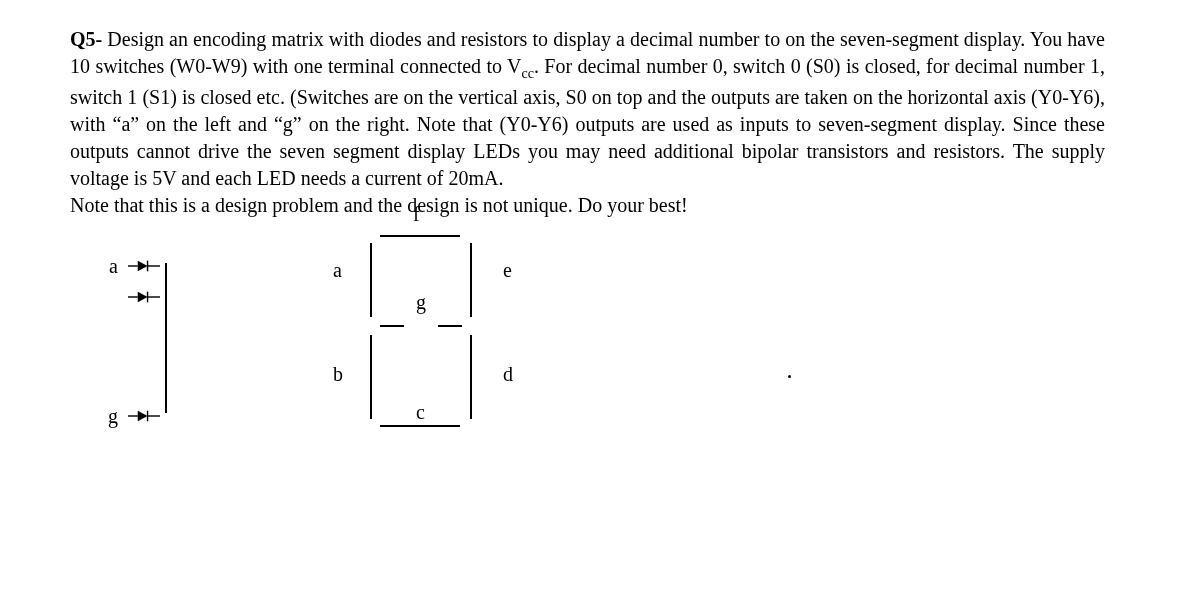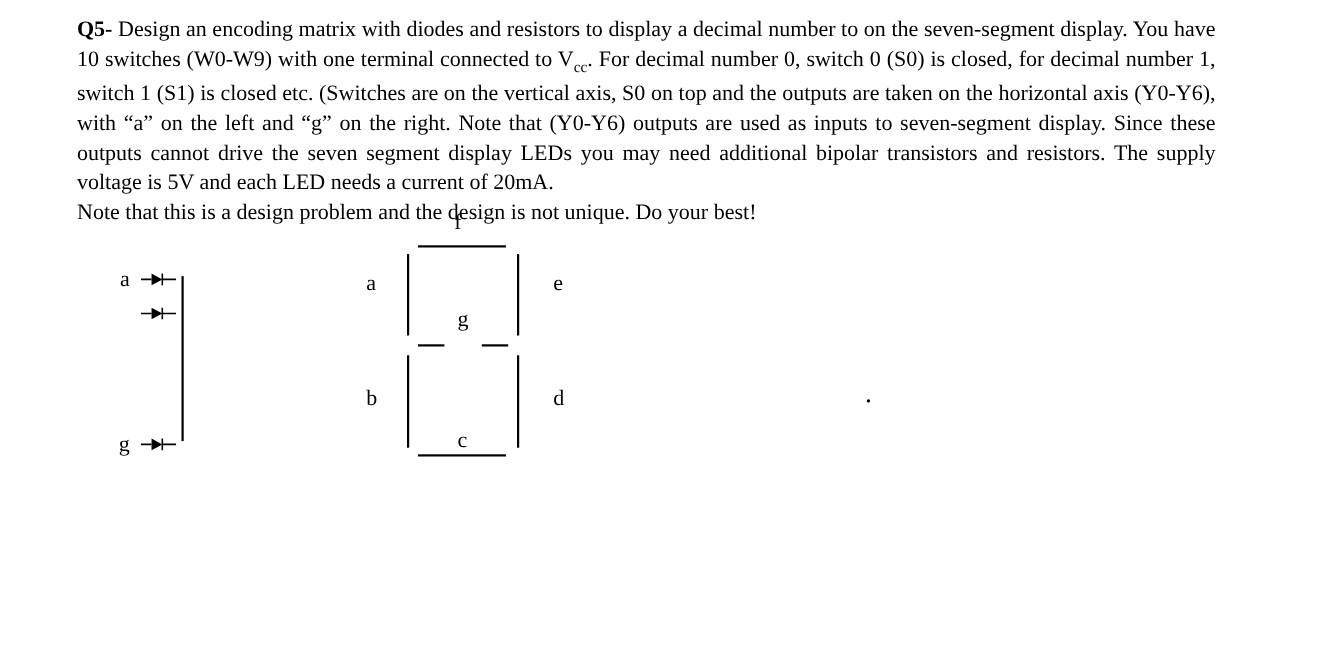--- a/index.html
+++ b/index.html
@@ -10,20 +10,21 @@
     font-size: 20px;
     color: #000;
     width: 1200px;
     height: 606px;
     overflow: hidden;
   }
   .page {
     padding: 14px 95px 0 70px;
     box-sizing: border-box;
     width: 1200px;
+    margin-top: 12px;
   }
   .question {
     text-align: justify;
     line-height: 1.35;
   }
   .qnum {
     font-weight: bold;
   }
   sub {
     font-size: 0.7em;

